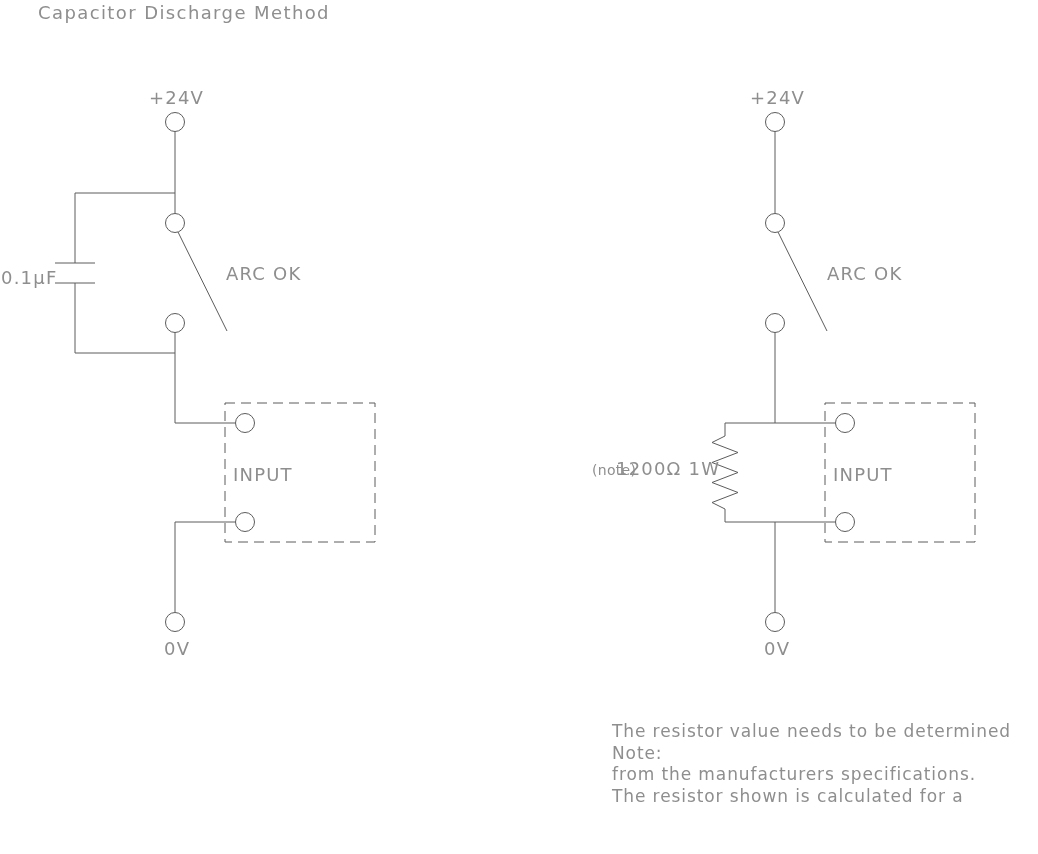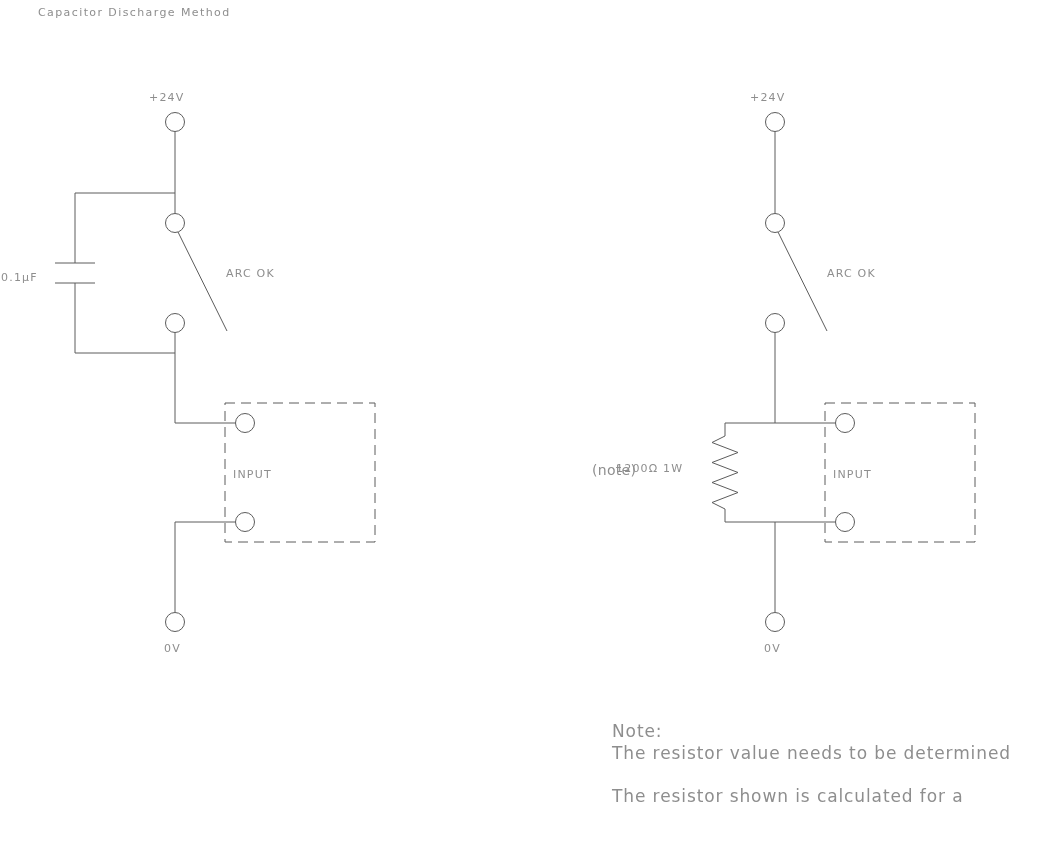--- a/index.html
+++ b/index.html
@@ -13,33 +13,33 @@
     width:1038px;height:854px;
     background:var(--bg-color);
     font-family:"DejaVu Sans","Liberation Sans",sans-serif;
     color:var(--text-color);
     overflow:hidden;
   }
   .schematic-svg{position:absolute;left:0;top:0;color:var(--line-color);}
   .lbl{
     position:absolute;
     white-space:nowrap;
-    font-size:11px;
+    font-size:18px;
     letter-spacing:1.2px;
     line-height:19px;
     color:var(--text-color);
   }
   .lbl.title{letter-spacing:1.4px;}
   .lbl.small{font-size:14px;letter-spacing:0.3px;}
   .note-block{
     position:absolute;left:612px;top:721px;
     font-size:17px;letter-spacing:0.9px;line-height:21.5px;
     white-space:nowrap;color:var(--text-color);
   }
-  .note-block .para-gap{margin-top:22px;}
+  .note-block .para-gap{}
 </style>
 </head>
 <body>
 
 <div class="canvas">
 
   <svg class="schematic-svg" width="1038" height="854" viewBox="0 0 1038 854">
 
     <g stroke="currentColor" stroke-width="1" fill="none">
       <circle cx="175" cy="122" r="9.5" fill="#ffffff"></circle>
@@ -89,18 +89,19 @@
   <div class="lbl" style="left:164px;top:639px;">0V</div>
 
   <div class="lbl" style="left:750px;top:88px;">+24V</div>
   <div class="lbl" style="left:827px;top:264px;">ARC OK</div>
   <div class="lbl small" style="left:592px;top:461px;">(note)</div>
   <div class="lbl" style="left:616px;top:459px;">1200Ω 1W</div>
   <div class="lbl" style="left:833px;top:465px;">INPUT</div>
   <div class="lbl" style="left:764px;top:639px;">0V</div>
 
   <div class="note-block">
+    <div>The resistor value needs to be determined</div>
     <div>Note:</div>
-    <div>The resistor value needs to be determined</div>
+    <div>from the manufacturers specifications.</div>
     <div class="para-gap">The resistor shown is calculated for a</div>
   </div>
 
 </div>
 
 </body></html>

